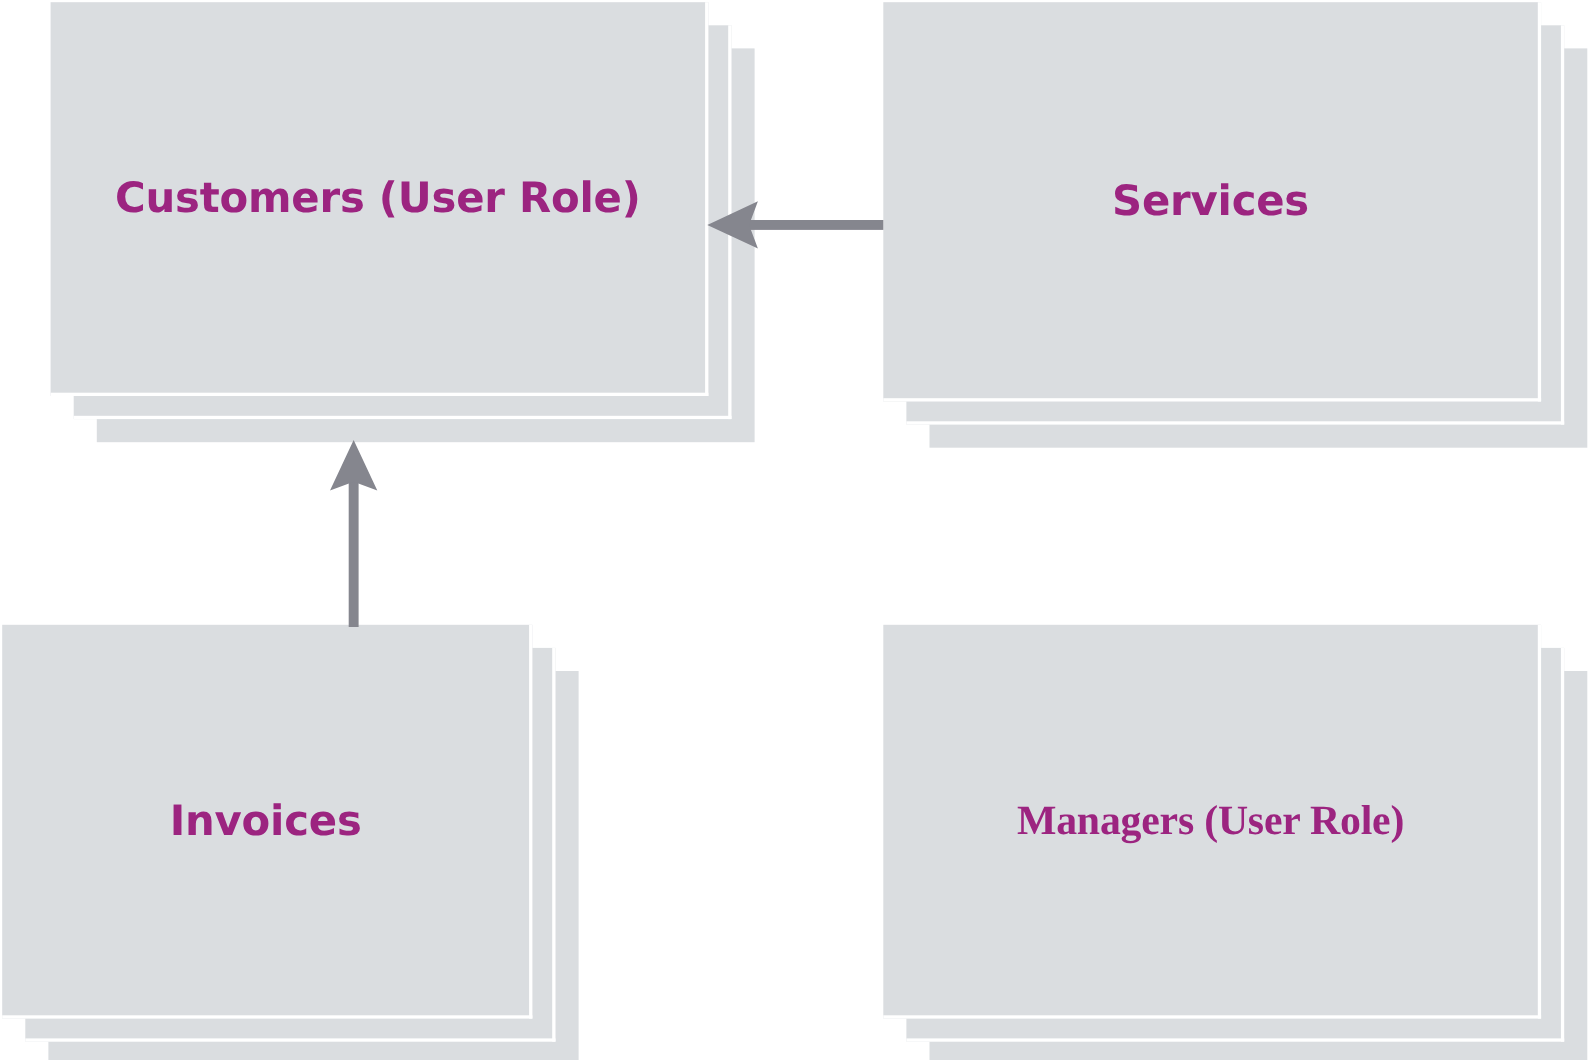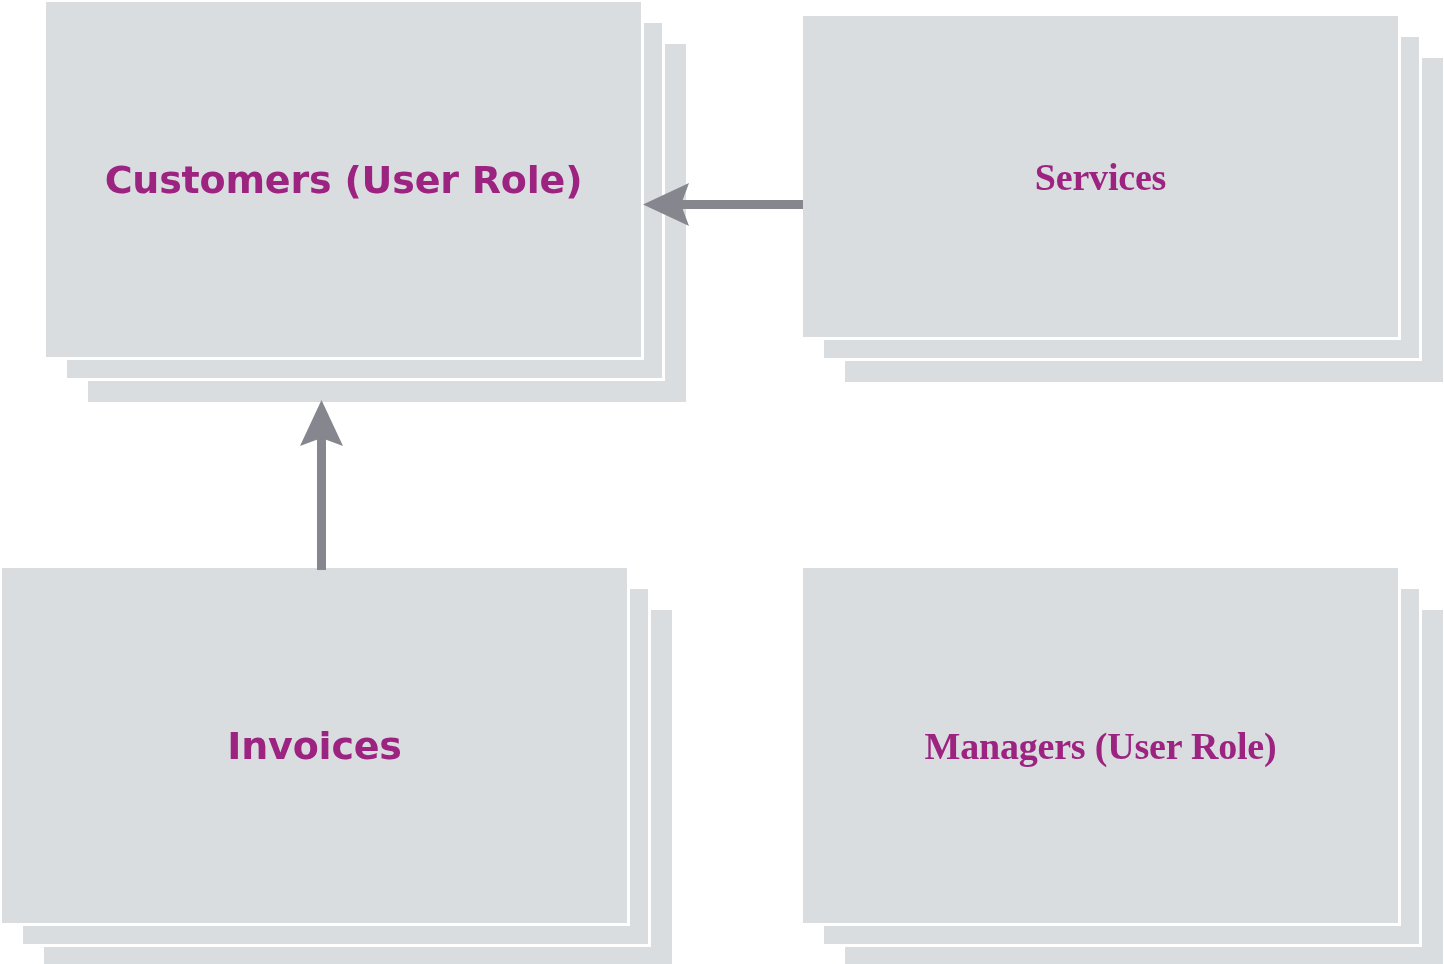--- a/index.html
+++ b/index.html
@@ -78,29 +78,29 @@
 <div id="canvas" style="background: rgb(255, 255, 255);">
 
   <div class="node" id="node-customers" style="left: 2px; top: 2px; width: 598px; height: 358px; margin-left: 44px; --fill: #dadde0; --accent: #9c2480;">
     <div class="layer l3"></div>
     <div class="layer l2"></div>
     <div class="layer l1">
       <span class="label">Customers (User Role)</span>
     </div>
   </div>
 
-  <div class="node" id="node-services" style="left: 803px; top: 16px; width: 598px; height: 324px; font-family: Liberation Serif, serif; --fill: #dadde0; --accent: #9c2480;">
+  <div class="node" id="node-services" style="left: 803px; top: 2px; width: 598px; height: 363px; --fill: #dadde0; --accent: #9c2480;">
     <div class="layer l3"></div>
     <div class="layer l2"></div>
     <div class="layer l1">
       <span class="label">Services</span>
     </div>
   </div>
 
-  <div class="node" id="node-invoices" style="left: 2px; top: 568px; width: 628px; height: 358px; --fill: #dadde0; --accent: #9c2480;">
+  <div class="node" id="node-invoices" style="left: 2px; top: 568px; width: 482px; height: 358px; --fill: #dadde0; --accent: #9c2480;">
     <div class="layer l3"></div>
     <div class="layer l2"></div>
     <div class="layer l1">
       <span class="label">Invoices</span>
     </div>
   </div>
 
   <div class="node" id="node-managers" style="left: 803px; top: 568px; width: 598px; height: 358px; font-family: Liberation Serif, serif; --fill: #dadde0; --accent: #9c2480;">
     <div class="layer l3"></div>
     <div class="layer l2"></div>

